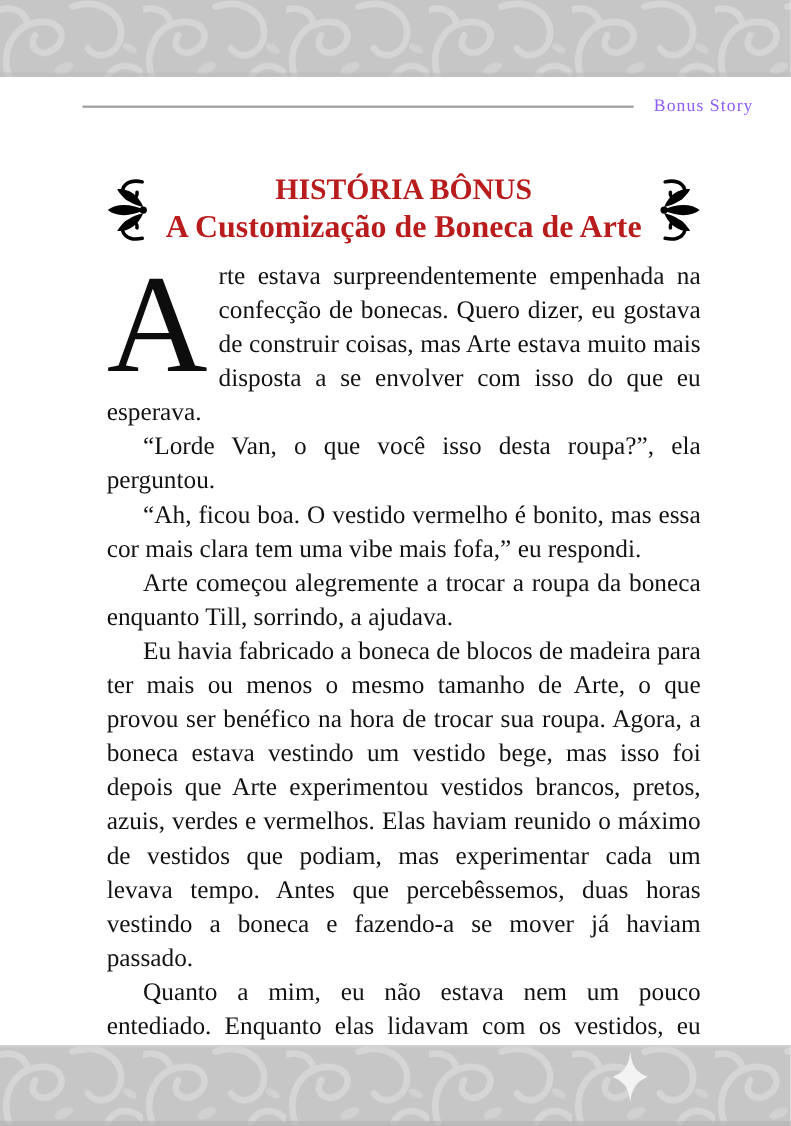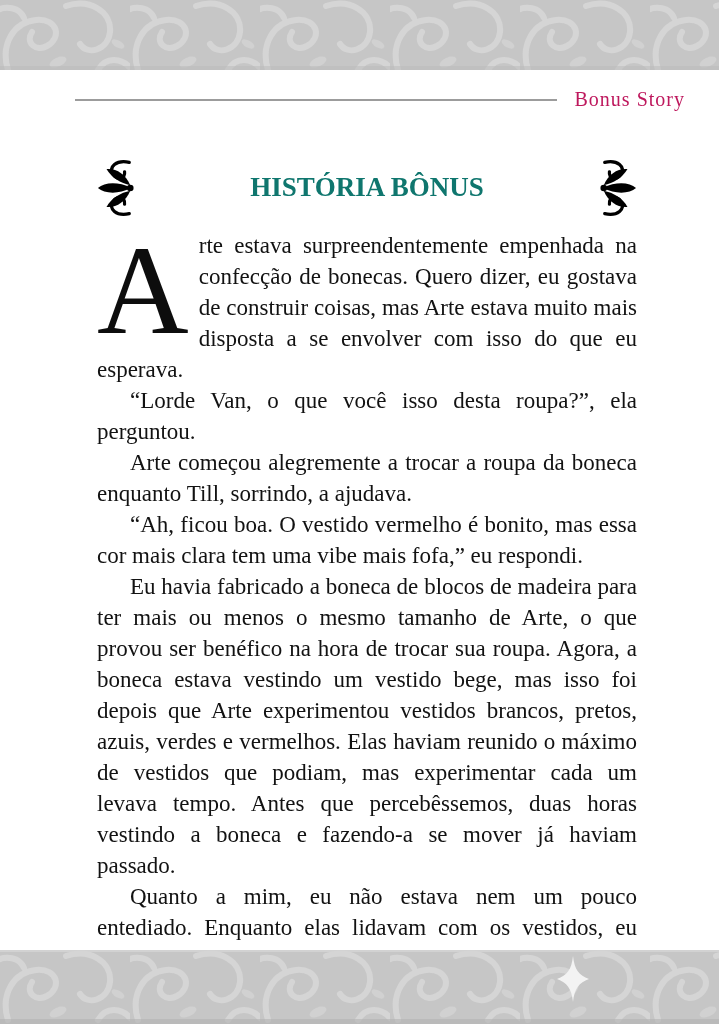--- a/index.html
+++ b/index.html
@@ -17,32 +17,32 @@
   .band-bottom { top:950px; height:74px; }
   .band svg { display:block; width:100%; height:100%; }
 
   
   .header {
     position:absolute; top:88px; left:75px; right:34px;
     display:flex; align-items:center; gap:18px;
   }
   .header-rule { flex:1; height:2px; background:#9c9c9c; }
   .header-label {
-    font-size:20px; color:#be185d; letter-spacing:1px; white-space:nowrap;
+    font-size:16px; color:#8b5cf6; letter-spacing:1px; white-space:nowrap;
     font-family:"Liberation Serif", serif;
   }
 
   
   .content { position:absolute; left:97px; width:540px; top:158px; }
 
   .title-row {
     display:flex; align-items:center; justify-content:space-between;
     margin-bottom:12px;
   }
-  .titles { flex:1; text-align:center; color:#0f766e; }
+  .titles { flex:1; text-align:center; color:#b91c1c; }
   .title-line1 { margin:0; font-size:27px; font-weight:bold; line-height:1.1; }
   .title-line2 { margin:2px 0 0 0; font-size:29px; font-weight:bold; line-height:1.15; }
   .fleuron { display:block; }
   .fleuron svg { width:38px; height:60px; display:block; }
   .fleuron.mirrored svg { transform:scaleX(-1); }
 
   article {
     font-size:23px; line-height:31px; text-align:justify;
     color:#121212;
   }
@@ -102,42 +102,43 @@
           <g fill="#000">
             <path d="M36,31 C22,24 8,25 1,31 C8,37 22,38 36,31 Z"></path>
             <path d="M35,28 C30,16 20,10 10,11 C15,20 25,26 35,28 Z"></path>
             <path d="M35,34 C30,46 20,52 10,51 C15,42 25,36 35,34 Z"></path>
             <circle cx="35" cy="31" r="3.5"></circle>
           </g>
         </svg>
       </span>
       <div class="titles">
         <h1 class="title-line1">HISTÓRIA BÔNUS</h1>
+        <h2 class="title-line2">A Customização de Boneca de Arte</h2>
       </div>
       <span class="fleuron mirrored">
         <svg viewBox="0 0 40 62">
           <g fill="none" stroke="#000" stroke-width="3.4" stroke-linecap="round">
             <path d="M34,4 C20,1 12,9 17,17 C21,23 30,21 29,14"></path>
             <path d="M34,58 C20,61 12,53 17,45 C21,39 30,41 29,48"></path>
           </g>
           <g fill="#000">
             <path d="M36,31 C22,24 8,25 1,31 C8,37 22,38 36,31 Z"></path>
             <path d="M35,28 C30,16 20,10 10,11 C15,20 25,26 35,28 Z"></path>
             <path d="M35,34 C30,46 20,52 10,51 C15,42 25,36 35,34 Z"></path>
             <circle cx="35" cy="31" r="3.5"></circle>
           </g>
         </svg>
       </span>
     </div>
 
     <article>
       <p class="first"><span class="dropcap">A</span><span>rte estava surpreendentemente empenhada na confecção de bonecas. Quero dizer, eu gostava de construir coisas, mas Arte estava muito mais disposta a se envolver com isso do que eu esperava.</span></p>
       <p>“Lorde Van, o que você isso desta roupa?”, ela perguntou.</p>
+      <p>“Ah, ficou boa. O vestido vermelho é bonito, mas essa cor mais clara tem uma vibe mais fofa,” eu respondi.</p>
       <p>Arte começou alegremente a trocar a roupa da boneca enquanto Till, sorrindo, a ajudava.</p>
-      <p>“Ah, ficou boa. O vestido vermelho é bonito, mas essa cor mais clara tem uma vibe mais fofa,” eu respondi.</p>
       <p>Eu havia fabricado a boneca de blocos de madeira para ter mais ou menos o mesmo tamanho de Arte, o que provou ser benéfico na hora de trocar sua roupa. Agora, a boneca estava vestindo um vestido bege, mas isso foi depois que Arte experimentou vestidos brancos, pretos, azuis, verdes e vermelhos. Elas haviam reunido o máximo de vestidos que podiam, mas experimentar cada um levava tempo. Antes que percebêssemos, duas horas vestindo a boneca e fazendo-a se mover já haviam passado.</p>
       <p>Quanto a mim, eu não estava nem um pouco entediado. Enquanto elas lidavam com os vestidos, eu fazia armas e armaduras para a boneca. Se alguém estava entediado, era Khamsin. Ele estava ei como meu guarda-costas, mas sua força de vontade parecia estar chegando ao limite. Ele ficava perto da entrada da sala, onde eu o pegava olhando pela janela ou ouvindo o que estava acontecendo lá fora – coisas típicas de guarda.</p>
     </article>
   </main>
 
   <div class="band band-bottom">
     <svg viewBox="0 0 719 74" preserveAspectRatio="none">
       <rect width="719" height="74" fill="url(#damask)"></rect>
       <rect y="0" width="719" height="2" fill="#d5d5d5" opacity="0.8"></rect>
       <rect y="69" width="719" height="5" fill="#b2b2b2" opacity="0.6"></rect>

